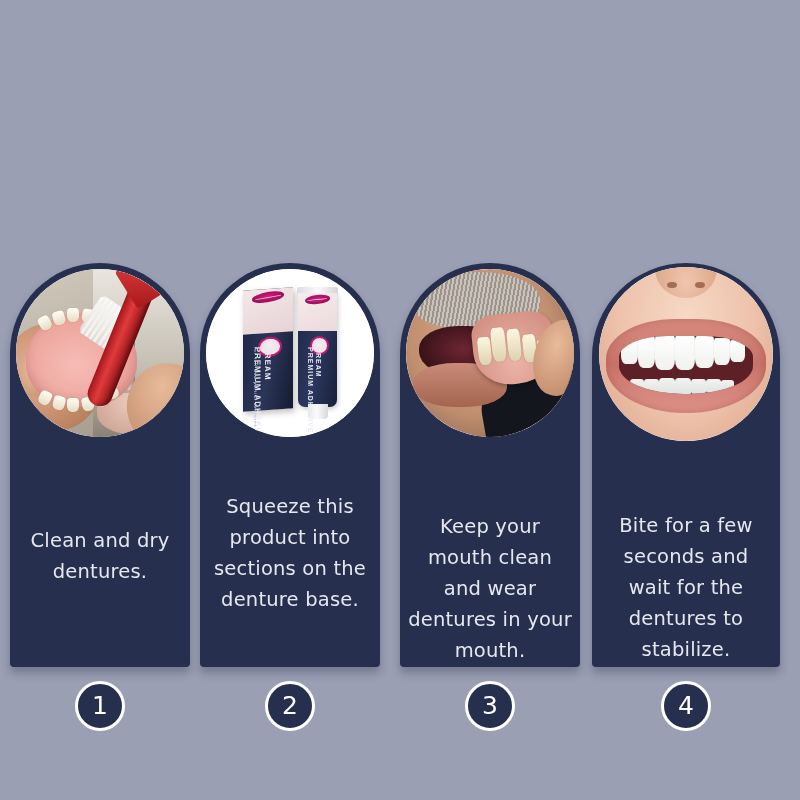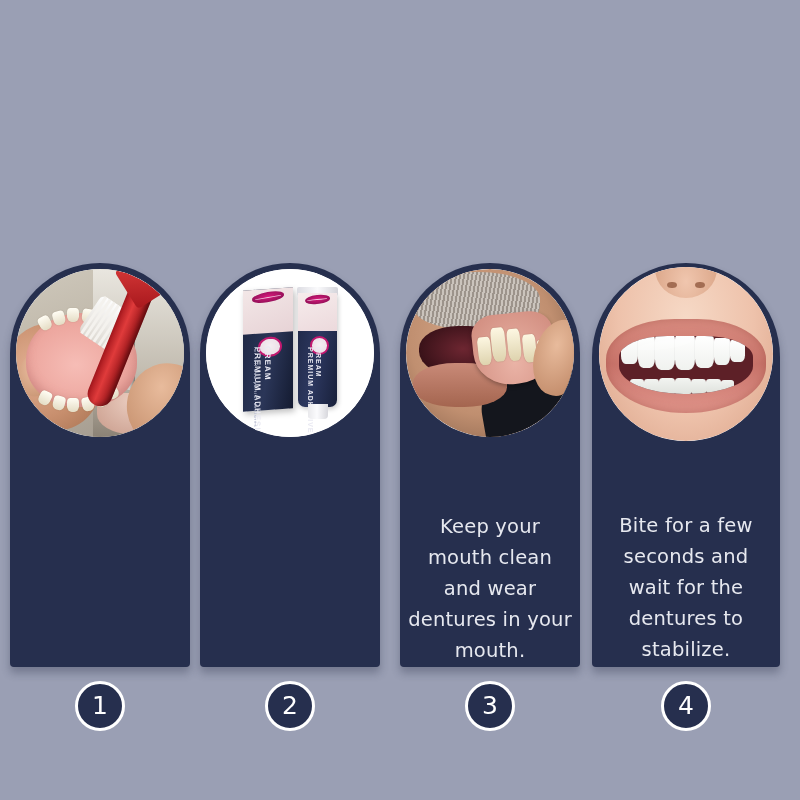--- a/index.html
+++ b/index.html
@@ -252,20 +252,21 @@
             <div class="p1-bristle" style="left:64%"></div>
             <div class="p1-bristle" style="left:78%"></div>
             <div class="p1-bristle" style="left:92%"></div>
           </div>
           <div class="p1-brushbody"></div>
           <div class="p1-brushtop"></div>
           <div class="p1-hand2"></div>
         </div>
       </div>
       <div class="badge">1</div>
+      <div class="caption">Clean and dry dentures.</div>
     </div>
 
     <div class="card card-2">
       <div class="photo">
         <div class="photo-inner">
           <div class="p2-bg"></div>
           <div class="p2-box">
             <div class="p2-box-top">
               <div class="p2-lips">
                 <div class="p2-lipline"></div>
@@ -288,20 +289,21 @@
             <div class="p2-seal" style="top:38%"></div>
             <div class="p2-vtext">
               <span class="p2-vline" style="left:40%;top:4%;font-size:7px;">PREMIUM ADHESIVE</span>
               <span class="p2-vline" style="left:64%;top:4%;font-size:7px;">CREAM</span>
             </div>
             <div class="p2-cap"></div>
           </div>
         </div>
       </div>
       <div class="badge">2</div>
+      <div class="caption">Squeeze this product into sections on the denture base.</div>
     </div>
 
     <div class="card card-3">
       <div class="photo">
         <div class="photo-inner">
           <div class="p3-bg"></div>
           <div class="p3-dark"></div>
           <div class="p3-stache"></div>
           <div class="p3-mouth"></div>
           <div class="p3-lowlip"></div>

